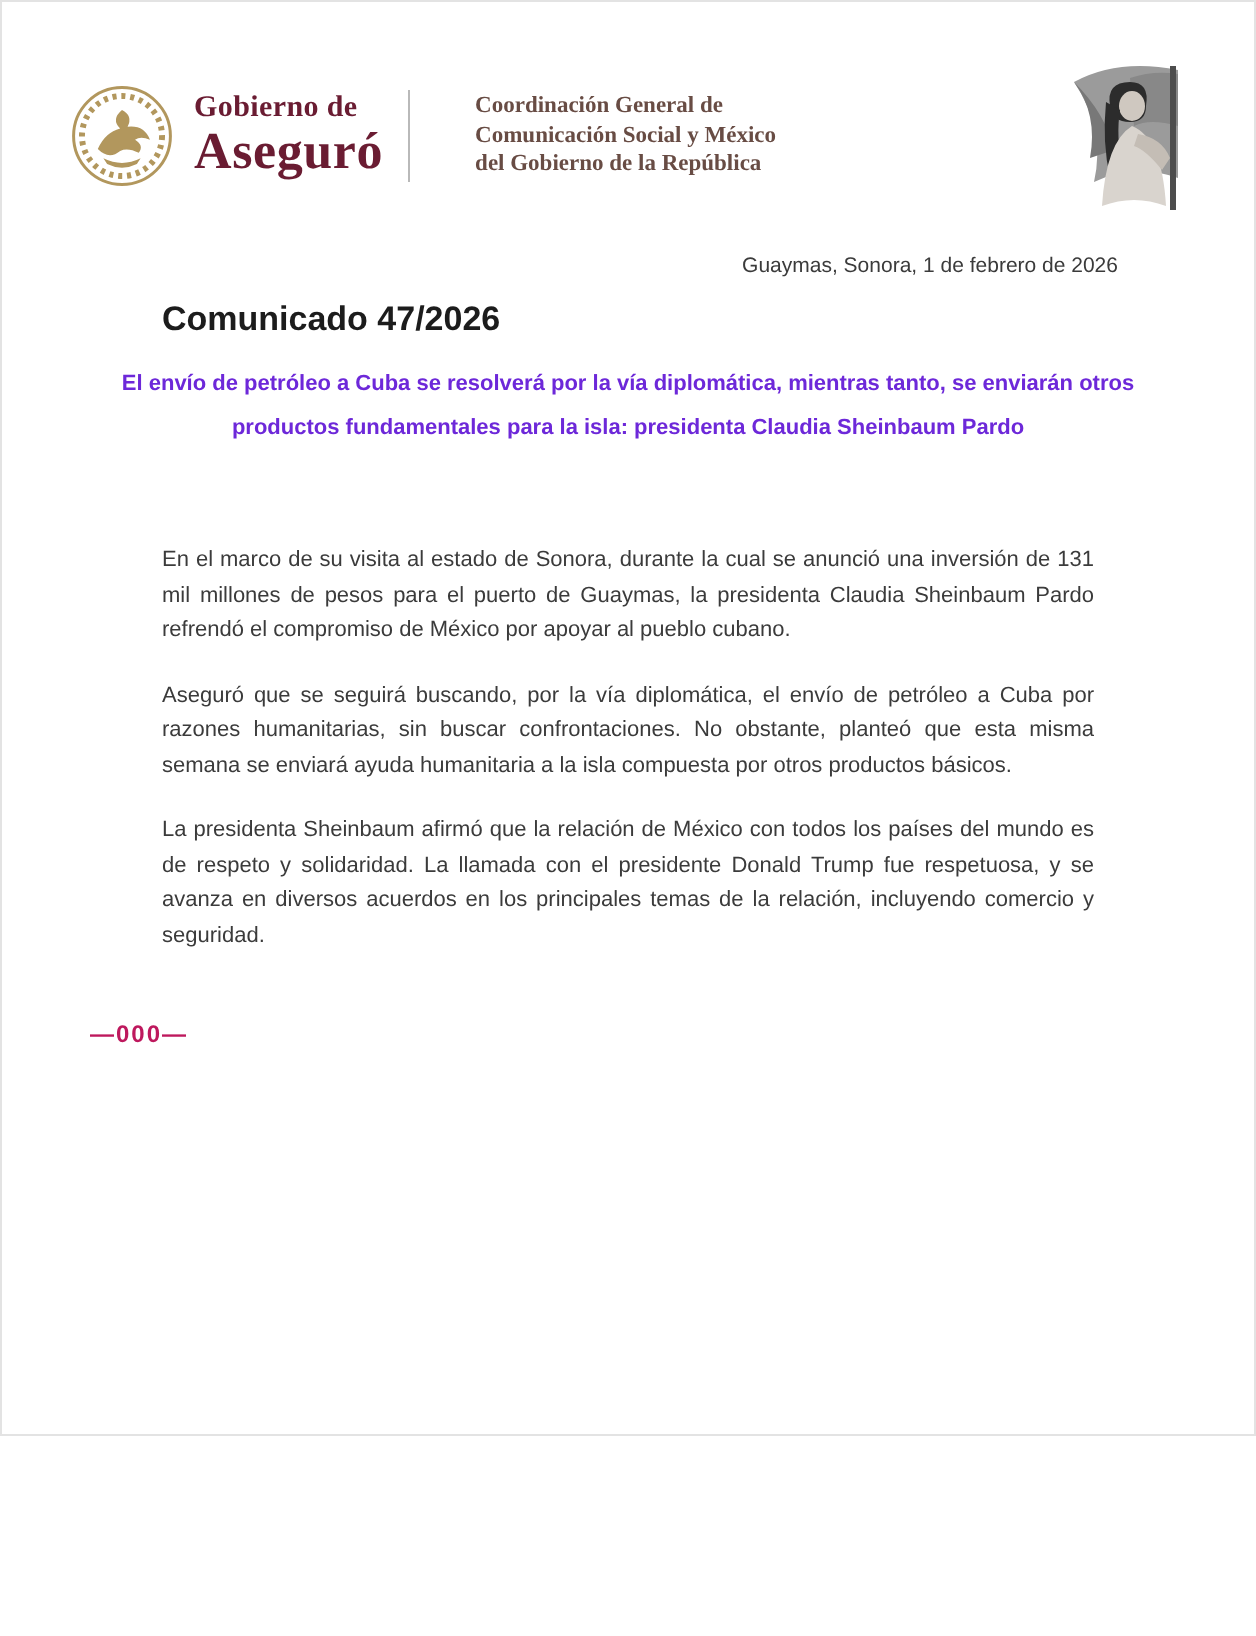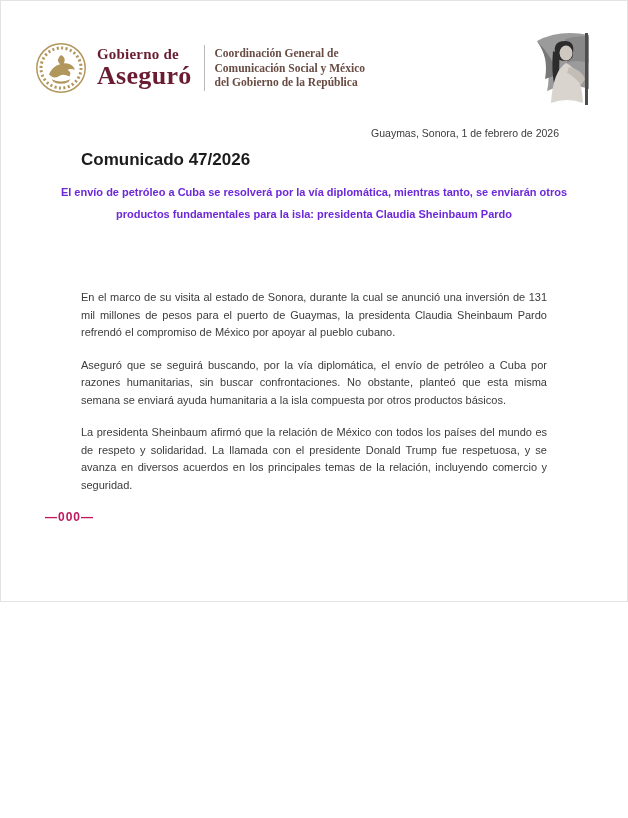--- a/index.html
+++ b/index.html
@@ -1,48 +1,48 @@
 <!DOCTYPE html>
 <html lang="es"><head>
 <meta charset="utf-8">
 <style>
   html,body{margin:0;padding:0;background:#ffffff;}
   .page{
     position:relative;
-    width:628px;height:602px;
+    width:628px;height:718px;
     background:#ffffff;
     border:1px solid #e3e3e3;
     box-sizing:border-box;
     font-family:"Liberation Sans", sans-serif;
     overflow:hidden;
   }
 
   
   .gob-logo{position:absolute;top:40px;left:32px;display:flex;align-items:center;}
   .seal{width:56px;height:54px;flex:0 0 auto;}
   .wordmark{margin-left:8px;font-family:"Liberation Serif", serif;color:#6a1c32;line-height:1;}
   .wordmark .l1{font-size:15px;font-weight:bold;letter-spacing:.2px;}
   .wordmark .l2{font-size:26px;font-weight:bold;margin-top:1px;letter-spacing:.3px;}
   .header-divider{width:1px;height:46px;background:#b9b9b9;margin:0 10px 0 12px;}
   .secretariat{font-family:"Liberation Serif", serif;font-weight:bold;color:#684c44;font-size:11.5px;line-height:14.5px;}
-  .secretariat span{display:block;}
+  .secretariat span{display:block;margin-left:23px;}
   .flag-illus{position:absolute;top:26px;right:18px;width:84px;height:84px;}
 
   
   .dateline{position:absolute;top:126px;right:68px;font-size:10.5px;color:#3b3b3b;}
   .comm-num{position:absolute;top:149px;left:80px;font-size:17px;font-weight:bold;color:#1c1c1c;}
 
   
   .headline{
     position:absolute;top:180px;left:52px;right:52px;
     text-align:center;font-size:11px;font-weight:bold;color:#6d28d9;line-height:22px;
   }
 
   
-  .body-text{position:absolute;top:288px;left:80px;right:80px;}
+  .body-text{position:absolute;top:271px;left:80px;right:80px;}
   .body-text p{
     margin:0 0 15px 0;font-size:11px;line-height:17.5px;color:#3b3b3b;
     text-align:justify;text-justify:inter-word;
   }
   .separator{position:absolute;top:509px;left:0;right:0;text-align:left;
     font-size:12px;font-weight:bold;color:#be185d;letter-spacing:1px;margin-left:44px;}
 
   
   .maza-portrait{position:absolute;left:42px;top:728px;width:54px;height:67px;}
   .maza-text{position:absolute;left:98px;top:756px;text-align:center;

